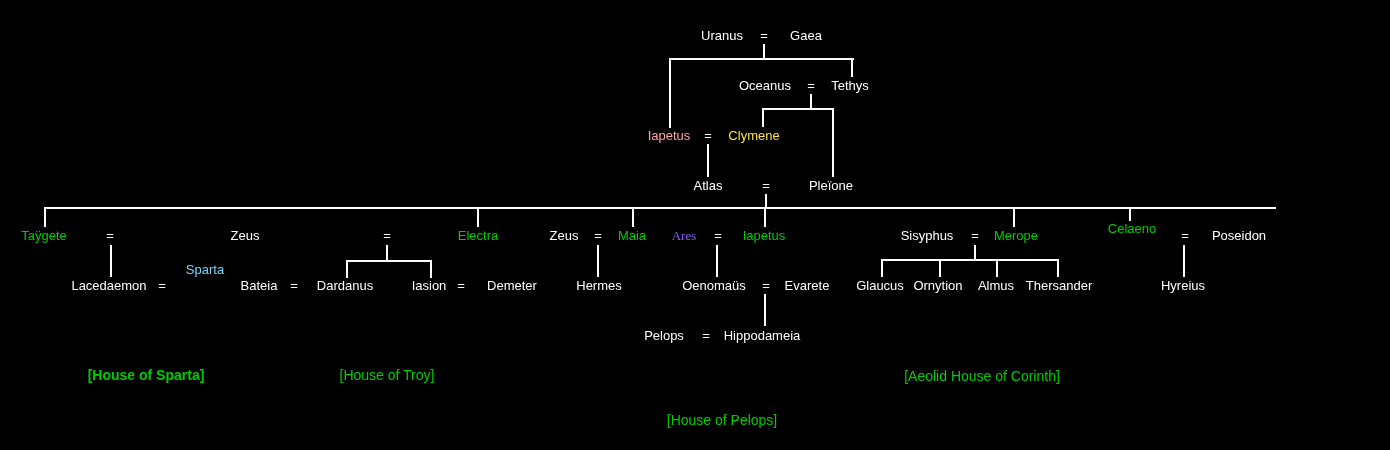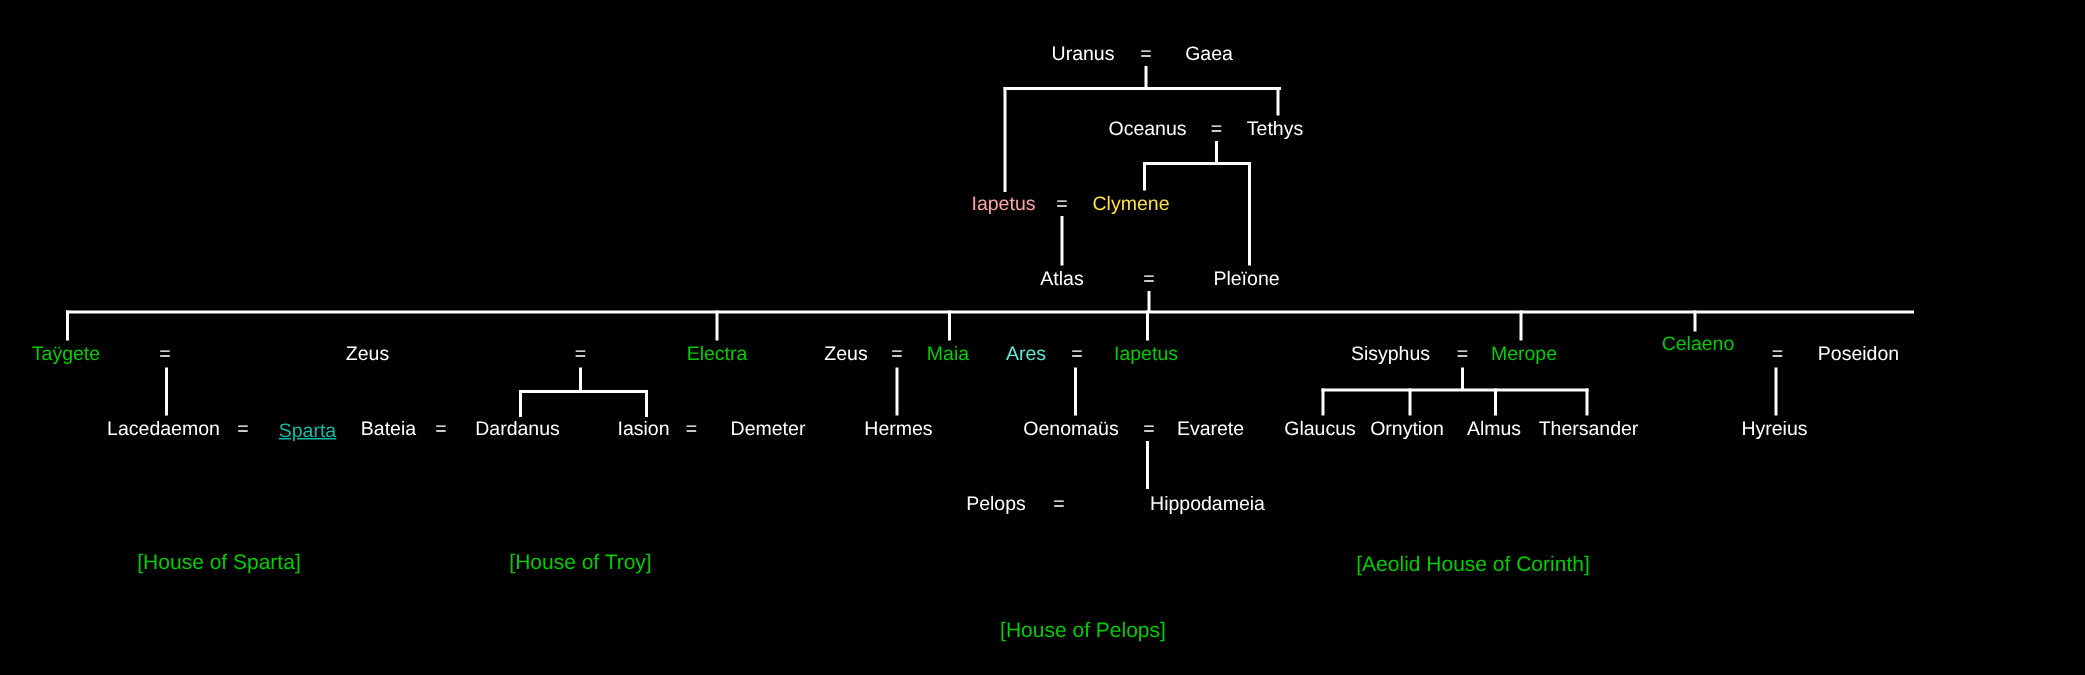--- a/index.html
+++ b/index.html
@@ -89,50 +89,50 @@
     <span class="node" style="left: 766px; top: 186px; color: rgb(255, 255, 255);">=</span>
     <span class="node" style="left: 831px; top: 186px; color: rgb(255, 255, 255);">Pleïone</span>
     <span class="node green" style="left: 44px; top: 236px; color: rgb(0, 204, 0);">Taÿgete</span>
     <span class="node" style="left: 110px; top: 236px; color: rgb(255, 255, 255);">=</span>
     <span class="node" style="left: 245px; top: 236px; color: rgb(255, 255, 255);">Zeus</span>
     <span class="node" style="left: 387px; top: 236px; color: rgb(255, 255, 255);">=</span>
     <span class="node green" style="left: 478px; top: 236px; color: rgb(0, 204, 0);">Electra</span>
     <span class="node" style="left: 564px; top: 236px; color: rgb(255, 255, 255);">Zeus</span>
     <span class="node" style="left: 598px; top: 236px; color: rgb(255, 255, 255);">=</span>
     <span class="node green" style="left: 632px; top: 236px; color: rgb(0, 204, 0);">Maia</span>
-    <span class="node" style="left: 684px; top: 236px; color: #5eead4;">Ares</span>
+    <span class="node" style="left: 684px; top: 236px; color: #8b5cf6; font-family: Liberation Serif, serif;">Ares</span>
     <span class="node" style="left: 718px; top: 236px; color: rgb(255, 255, 255);">=</span>
     <span class="node green" style="left: 764px; top: 236px; color: rgb(0, 204, 0);">Iapetus</span>
     <span class="node" style="left: 927px; top: 236px; color: rgb(255, 255, 255);">Sisyphus</span>
     <span class="node" style="left: 975px; top: 236px; color: rgb(255, 255, 255);">=</span>
     <span class="node green" style="left: 1016px; top: 236px; color: rgb(0, 204, 0);">Merope</span>
     <span class="node green" style="left: 1132px; top: 229px; color: rgb(0, 204, 0);">Celaeno</span>
     <span class="node" style="left: 1185px; top: 236px; color: rgb(255, 255, 255);">=</span>
     <span class="node" style="left: 1239px; top: 236px; color: rgb(255, 255, 255);">Poseidon</span>
     <span class="node" style="left: 1293px; top: 236px; color: rgb(255, 255, 255);">=</span>
     <span class="node green" style="left: 1346px; top: 228px; color: rgb(0, 204, 0); margin-top: 32px;">Alcyone</span>
     <span class="node" style="left: 109px; top: 286px; color: rgb(255, 255, 255);">Lacedaemon</span>
     <span class="node" style="left: 162px; top: 286px; color: rgb(255, 255, 255);">=</span>
-    <span class="node" style="left: 205px; top: 287px; color: #14b8a6; text-decoration: underline;">Sparta</span>
+    <span class="node" style="left: 205px; top: 270px; color: #7dd3fc;">Sparta</span>
     <span class="node" style="left: 259px; top: 286px; color: rgb(255, 255, 255);">Bateia</span>
     <span class="node" style="left: 294px; top: 286px; color: rgb(255, 255, 255);">=</span>
     <span class="node" style="left: 345px; top: 286px; color: rgb(255, 255, 255);">Dardanus</span>
     <span class="node" style="left: 429px; top: 286px; color: rgb(255, 255, 255);">Iasion</span>
     <span class="node" style="left: 461px; top: 286px; color: rgb(255, 255, 255);">=</span>
     <span class="node" style="left: 512px; top: 286px; color: rgb(255, 255, 255);">Demeter</span>
     <span class="node" style="left: 599px; top: 286px; color: rgb(255, 255, 255);">Hermes</span>
     <span class="node" style="left: 714px; top: 286px; color: rgb(255, 255, 255);">Oenomaüs</span>
     <span class="node" style="left: 766px; top: 286px; color: rgb(255, 255, 255);">=</span>
     <span class="node" style="left: 807px; top: 286px; color: rgb(255, 255, 255);">Evarete</span>
     <span class="node" style="left: 880px; top: 286px; color: rgb(255, 255, 255);">Glaucus</span>
     <span class="node" style="left: 938px; top: 286px; color: rgb(255, 255, 255);">Ornytion</span>
     <span class="node" style="left: 996px; top: 286px; color: rgb(255, 255, 255);">Almus</span>
     <span class="node" style="left: 1059px; top: 286px; color: rgb(255, 255, 255);">Thersander</span>
     <span class="node" style="left: 1183px; top: 286px; color: rgb(255, 255, 255);">Hyreius</span>
     <span class="node" style="left: 1294px; top: 286px; color: rgb(255, 255, 255);">Lycus</span>
     <span class="node" style="left: 664px; top: 336px; color: rgb(255, 255, 255);">Pelops</span>
     <span class="node" style="left: 706px; top: 336px; color: rgb(255, 255, 255);">=</span>
-    <span class="node" style="left: 762px; top: 336px; color: rgb(255, 255, 255); margin-left: 43px;">Hippodameia</span>
-    <span class="house" style="left: 146px; top: 375px; color: rgb(0, 204, 0);">[House of Sparta]</span>
+    <span class="node" style="left: 762px; top: 336px; color: rgb(255, 255, 255);">Hippodameia</span>
+    <span class="house" style="left: 146px; top: 375px; color: rgb(0, 204, 0); font-weight: bold;">[House of Sparta]</span>
     <span class="house" style="left: 387px; top: 375px; color: rgb(0, 204, 0);">[House of Troy]</span>
     <span class="house" style="left: 982px; top: 376px; color: rgb(0, 204, 0);">[Aeolid House of Corinth]</span>
     <span class="house" style="left: 722px; top: 420px; color: rgb(0, 204, 0);">[House of Pelops]</span>
   </div>
 
 </body></html>

